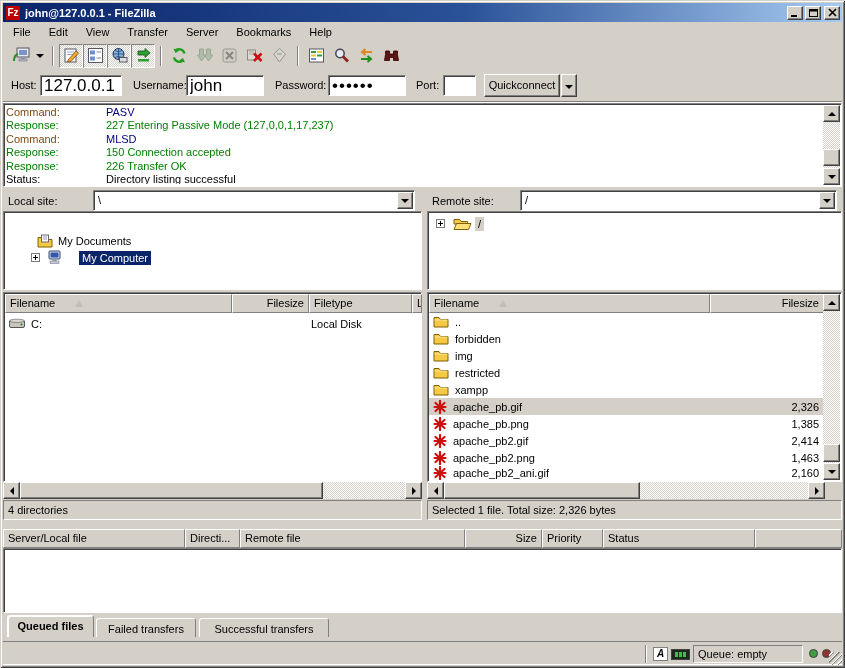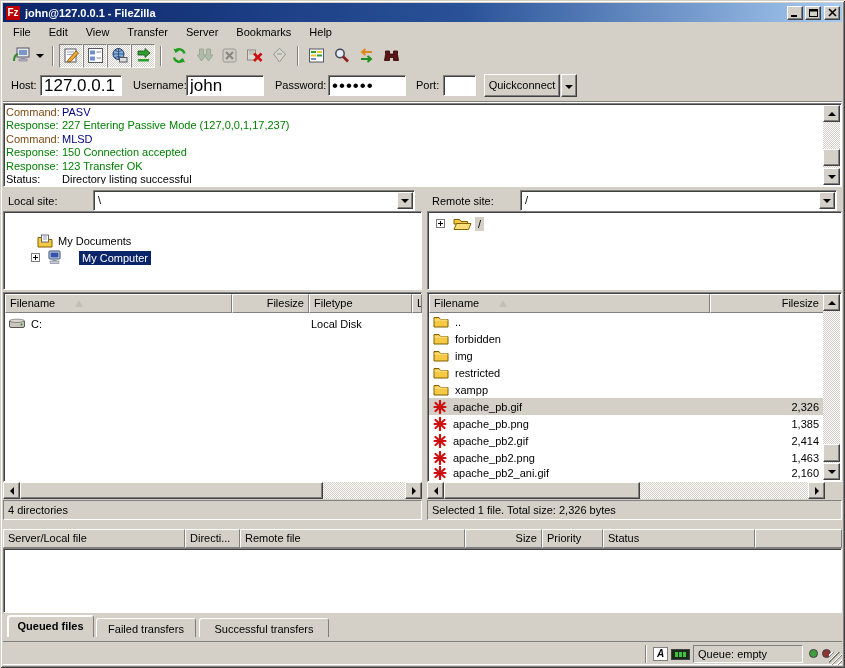--- a/index.html
+++ b/index.html
@@ -61,21 +61,21 @@
   .qc-label { position:absolute; top:10px; }
   .qc-input { position:absolute; top:6px; height:21px; border:1px solid; border-color:#808080 #FFFFFF #FFFFFF #808080;
     box-shadow: inset 1px 1px 0 #404040; background:#fff; padding:0 3px;
     font-family:"Liberation Sans",sans-serif; font-size:17px; }
   .qc-btn { position:absolute; top:5px; height:23px; text-align:center; padding-top:4px; }
 
   
   .logpane { position:absolute; left:3px; top:103px; right:3px; height:84px; }
   .log-lines { position:absolute; left:2px; top:2px; right:19px; bottom:2px; overflow:hidden; }
   .log-line { display:flex; line-height:13.4px; white-space:nowrap; }
-  .log-label { width:56px; flex:none; }
+  .log-label { width:100px; flex:none; }
   .k-command .log-label { color:#7F4A12; }
   .k-command .log-text  { color:#000080; }
   .k-response .log-label, .k-response .log-text { color:#008000; }
   .k-status .log-label, .k-status .log-text { color:#000000; }
 
   
   .sbtn { position:absolute; width:17px; height:17px; display:flex; align-items:center; justify-content:center; }
   .sthumb { position:absolute; }
 
   
@@ -298,21 +298,21 @@
       <div class="log-line k-command">
           <span class="log-label">Command:</span>
           <span class="log-text">MLSD</span>
         </div>
       <div class="log-line k-response">
           <span class="log-label">Response:</span>
           <span class="log-text">150 Connection accepted</span>
         </div>
       <div class="log-line k-response">
           <span class="log-label">Response:</span>
-          <span class="log-text">123 Transfer OK</span>
+          <span class="log-text">226 Transfer OK</span>
         </div>
       <div class="log-line k-status">
           <span class="log-label">Status:</span>
           <span class="log-text">Directory listing successful</span>
         </div>
     </div>
     <div class="abs dither" style="right:1px; top:1px; width:17px; bottom:1px;">
       <div class="sbtn raised" style="top:0; right:0;">
           <span class="tri tri-up"></span>
         </div>

